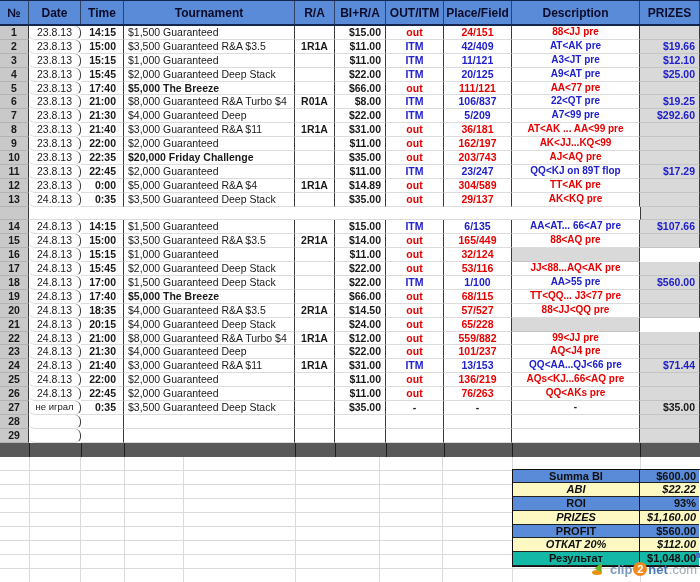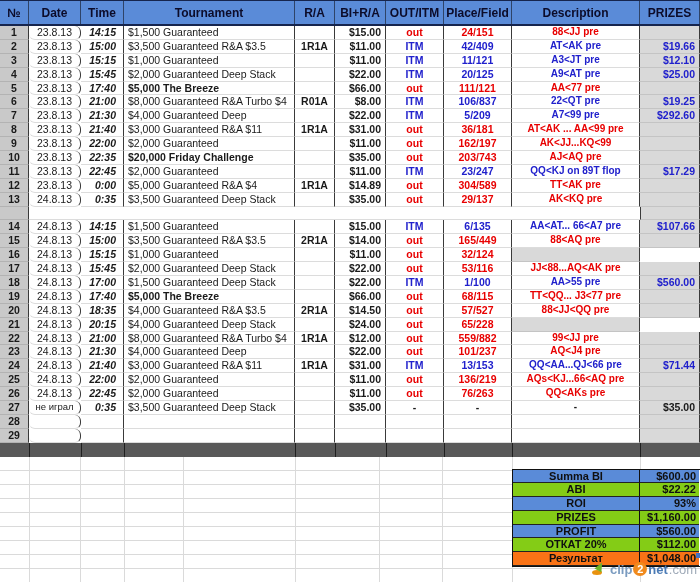--- a/index.html
+++ b/index.html
@@ -8,21 +8,21 @@
   
   .row{display:grid;grid-template-columns:29px 52px 43px 171px 40px 51px 58px 68px 128px 60px;height:13.9px;}
   .hdr{height:26px;background:#5a8bd8;border-top:1px solid #16254e;border-bottom:2px solid #16254e;box-sizing:border-box;}
   .hdr .c{display:flex;align-items:center;justify-content:center;font-weight:bold;font-size:12px;
           color:#0c0c2a;border-right:1px solid #2e4368;border-bottom:none;background:none;line-height:normal;}
   .c{box-sizing:border-box;height:100%;line-height:12.5px;font-size:10.5px;overflow:hidden;white-space:nowrap;
      border-right:1px solid #3a3a3a;border-bottom:1px solid #dcdcdc;color:#1a1a1a;}
   .num{background:#c9c9c9;font-weight:bold;text-align:center;border-bottom:1px solid #b3b3b3;}
   .date{text-align:center;border-radius:6px;}
   .date.sm{font-size:9.5px;}
-  .time{text-align:right;padding-right:7px;font-weight:bold;font-style:italic;}
+  .time{text-align:right;padding-right:7px;font-weight:bold;}
   .tour{padding-left:4px;}
   .boldt{font-weight:bold;}
   .ra{text-align:center;font-weight:bold;}
   .bi{text-align:right;padding-right:4px;font-weight:bold;}
   .st,.pf{text-align:center;font-weight:bold;}
   .dsc{text-align:center;font-weight:bold;font-size:10px;}
   .prize{background:#d9d9d9;text-align:right;padding-right:4px;font-weight:bold;color:#2020cc;border-bottom:1px solid #c4c4c4;}
   .r{color:#e80000;} .b{color:#2020cc;} .k{color:#1a1a1a;}
   .prize.k{color:#1a1a1a;}
   
@@ -35,21 +35,21 @@
   
   .bottom{height:125px;position:relative;
           background:repeating-linear-gradient(to bottom,#fff 0px,#fff 13px,#dadada 13px,#dadada 14px);}
   .vline{position:absolute;top:0;bottom:0;width:1px;background:#dadada;}
   .summary{position:absolute;left:512px;top:12px;width:220px;height:98px;border:1px solid #111;box-sizing:border-box;background:#fff;}
   .srow{display:grid;grid-template-columns:127px 59px;height:13.71px;}
   .srow div{box-sizing:border-box;height:100%;line-height:13px;font-size:11px;font-weight:bold;overflow:hidden;
             border-bottom:1px solid #222;color:#101010;}
   .srow .lab{text-align:center;border-right:1px solid #111;}
   .srow .val{text-align:right;padding-right:3px;}
-  .bgblue{background:#5a8bd8;} .bgorange{background:#84cc16;} .bglight{background:#f97316;}
+  .bgblue{background:#5a8bd8;} .bgorange{background:#fef9c3;font-style:italic;} .bglight{background:#14b8a6;}
   .handle{position:absolute;left:696px;top:96px;width:5px;height:5px;background:#4472c4;}
   
   .wm{position:absolute;right:3px;top:105px;display:flex;align-items:center;gap:1px;font-size:13px;font-weight:bold;}
   .wm-icon{width:15px;height:14px;position:relative;margin-right:2px;}
   .wm-icon .base{position:absolute;left:0;bottom:1px;width:10px;height:5px;background:#e8920f;border-radius:50%;}
   .wm-icon .arrow{position:absolute;left:4px;top:0;width:0;height:0;border-left:4px solid transparent;
                   border-right:4px solid transparent;border-bottom:9px solid #6fb42a;transform:rotate(28deg);}
   .wm-clip{color:#7b9cc0;} .wm-two{background:#f08a1d;color:#fff;border-radius:50%;width:14px;height:14px;
            line-height:14px;text-align:center;font-size:11px;display:inline-block;}
   .wm-net{color:#4a7ab5;} .wm-com{color:#9fab b8;color:#9faab8;font-weight:normal;}

